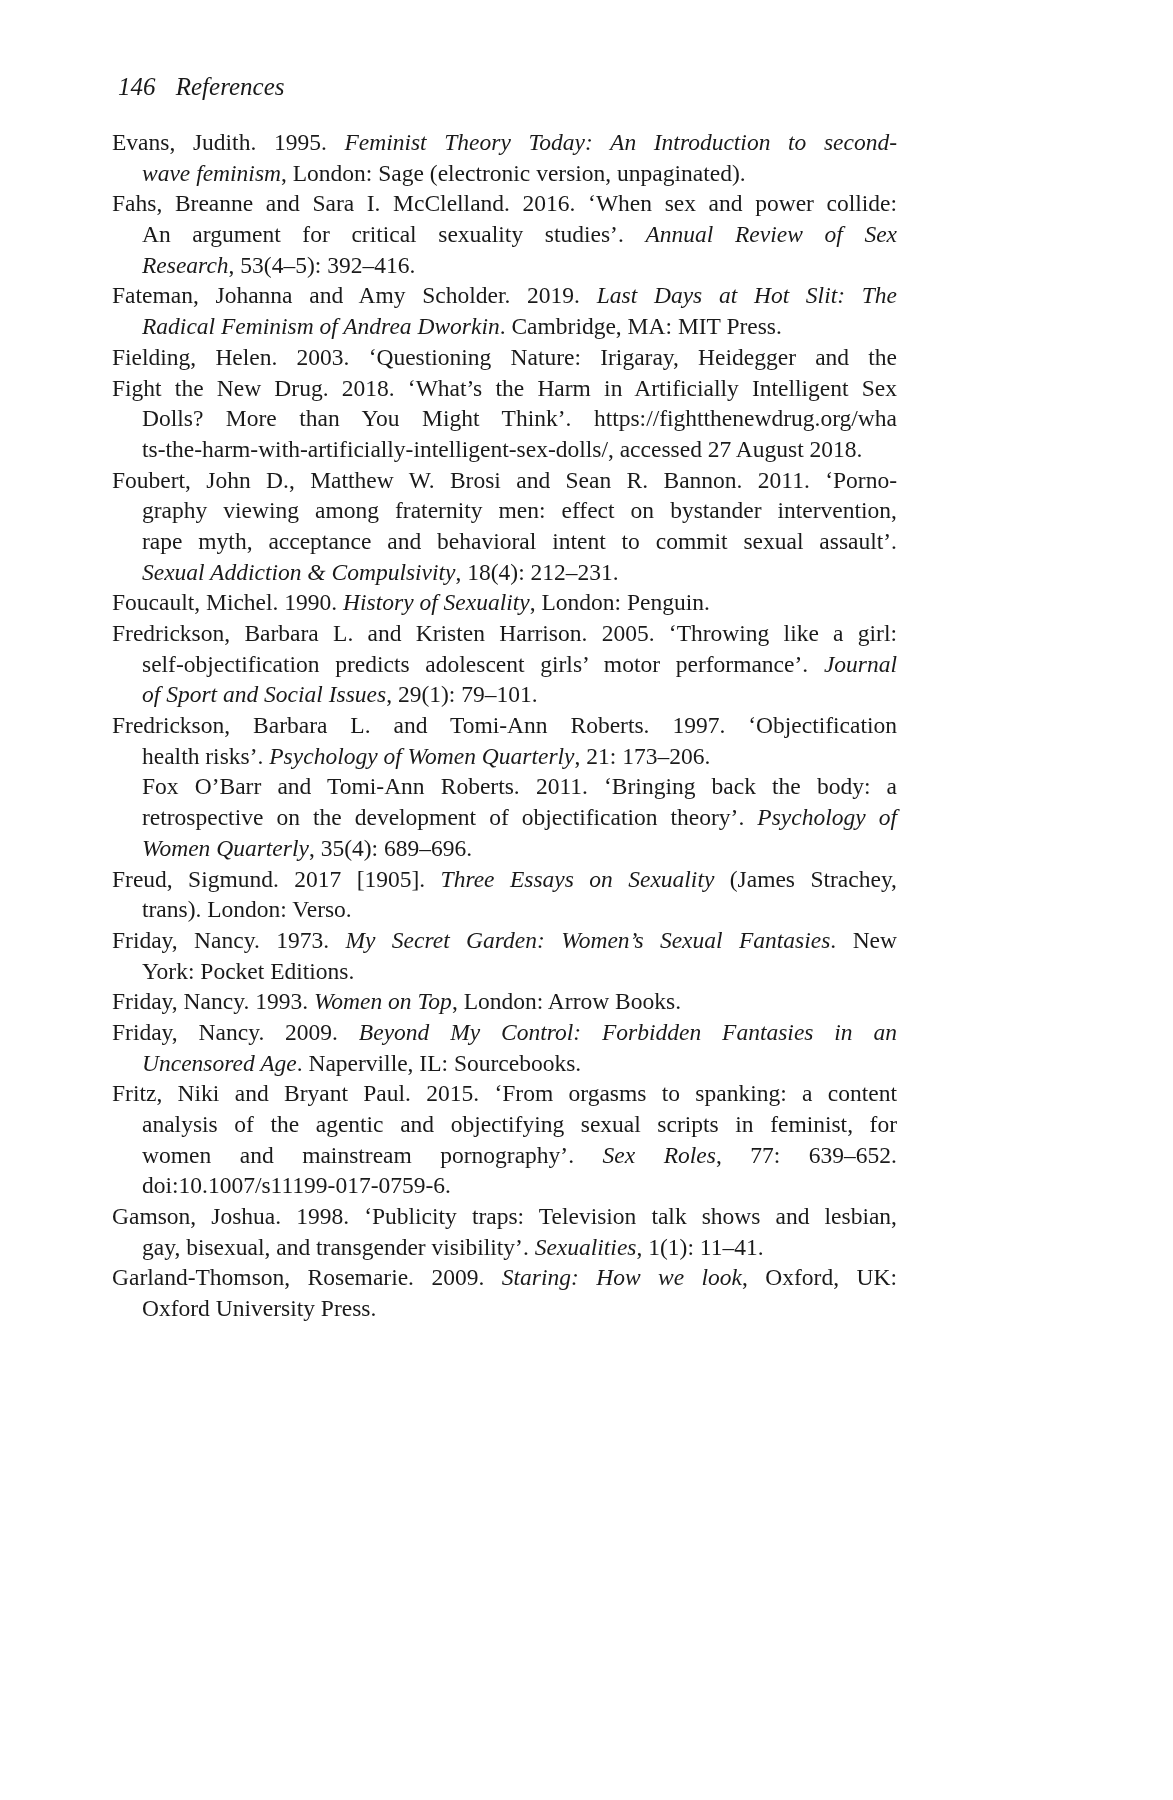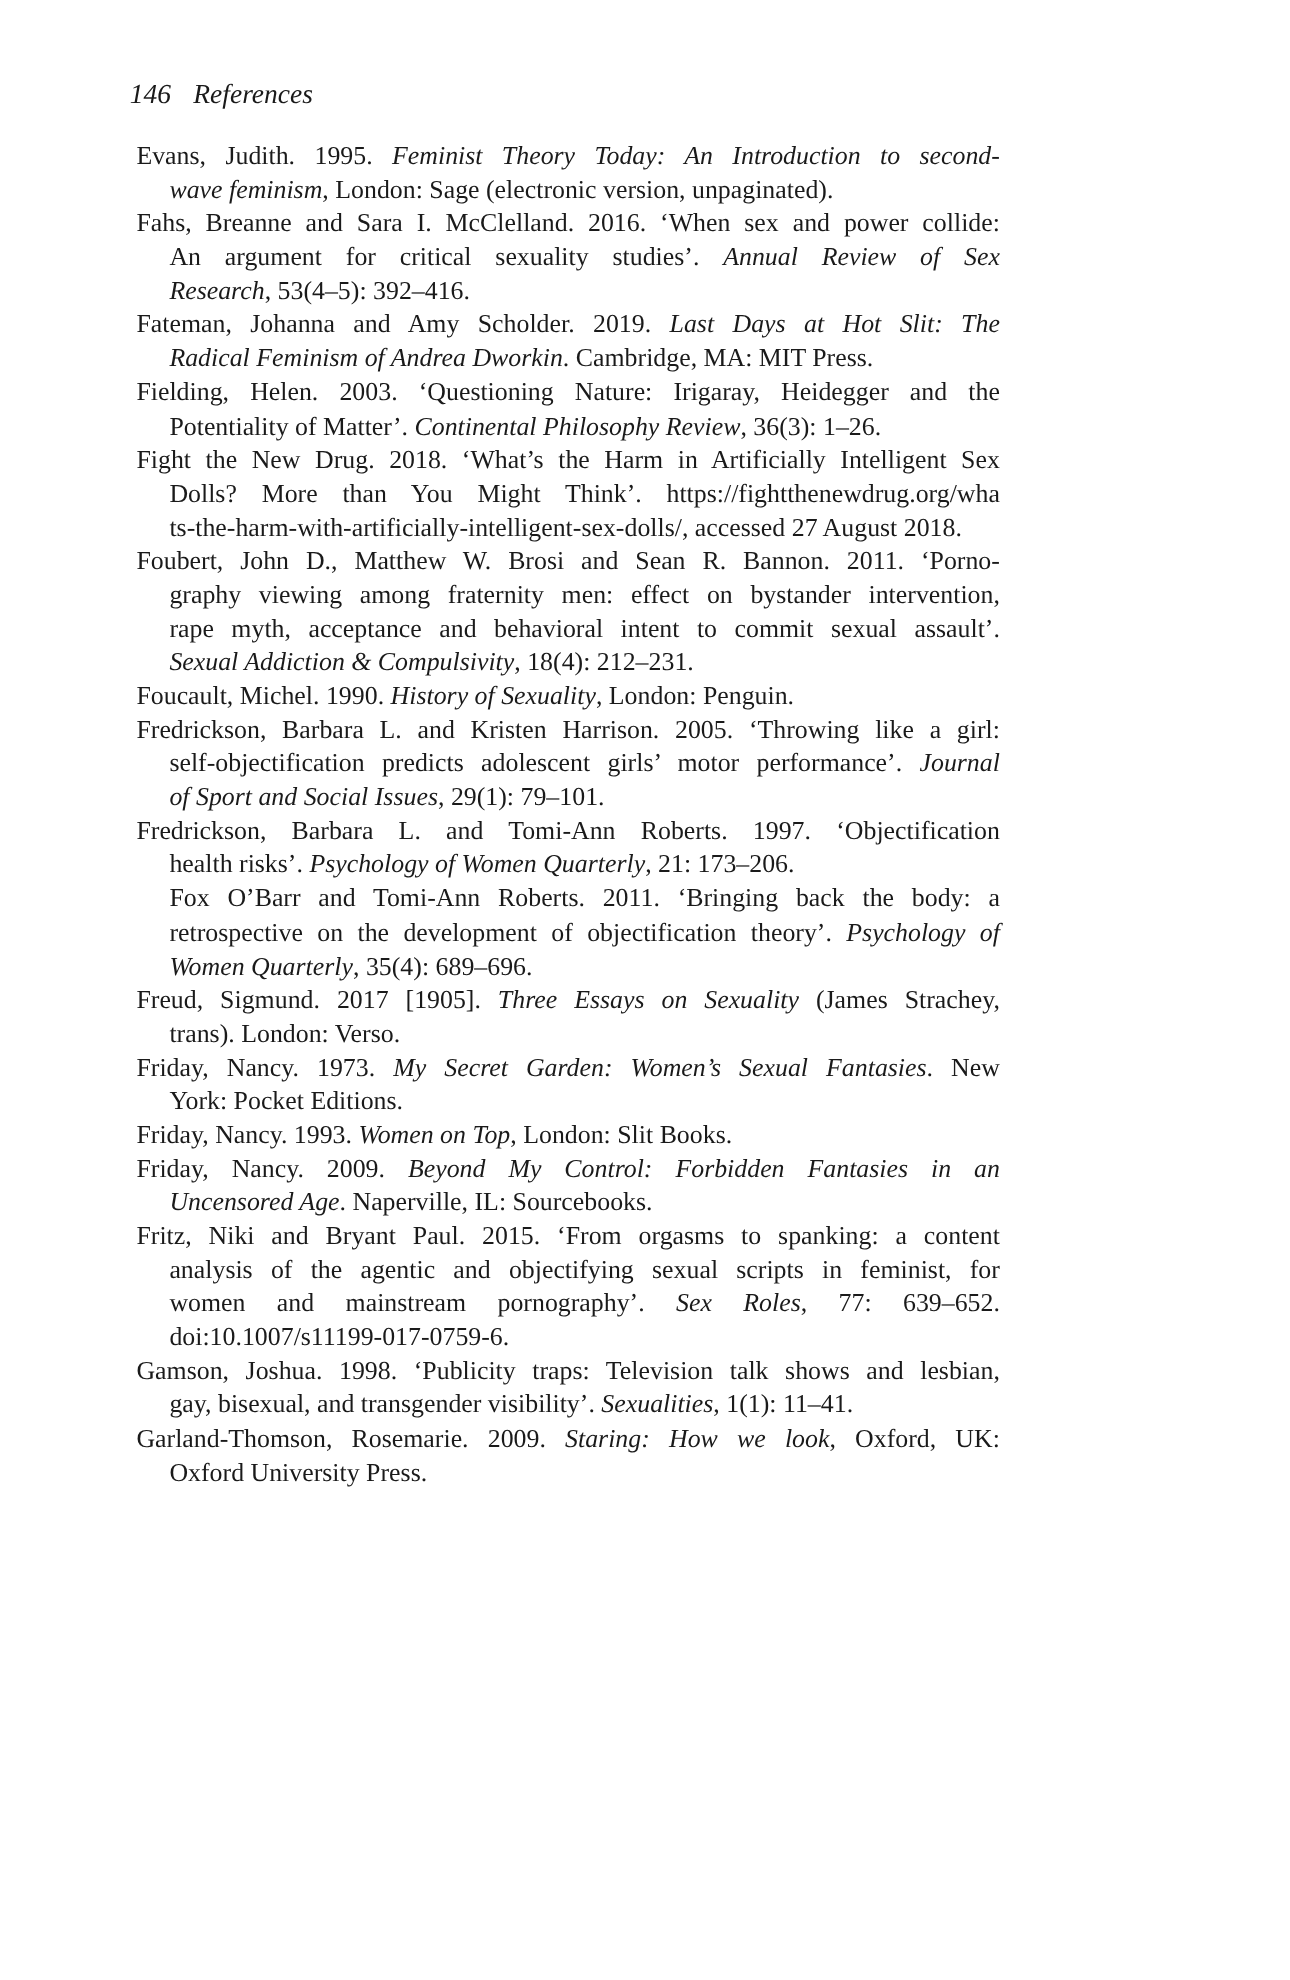--- a/index.html
+++ b/index.html
@@ -1,21 +1,21 @@
 <!DOCTYPE html>
 <html><head>
 <meta charset="utf-8">
 <style>
   html, body { margin: 0; padding: 0; background: #ffffff; }
   body { width: 1173px; height: 1800px; position: relative; overflow: hidden;
          font-family: "Liberation Serif", "DejaVu Serif", serif; color: #1a1a1a; }
   .page-header { position: absolute; left: 118px; top: 70px; font-size: 25px; line-height: 34px; white-space: nowrap; }
   .page-header .num { margin-right: 14px; font-style: italic; }
   .page-header .title { font-style: italic; text-align: center; }
-  .refs { position: absolute; left: 124px; top: 127px; width: 785px; }
+  .refs { position: absolute; left: 112px; top: 127px; width: 785px; }
   .ref { margin: 0; }
   .line { display: block; height: 30.7px; line-height: 30.7px; font-size: 23.5px; white-space: nowrap;
           text-align: justify; text-align-last: justify; overflow: visible; }
   .line.indent { padding-left: 30px; }
   .line.last { text-align-last: left; }
   i, .it { font-style: italic; }
 </style>
 </head>
 <body>
 
@@ -33,21 +33,20 @@
       <span class="line"><span>Fahs, Breanne and Sara I. McClelland. 2016. ‘When sex and power collide:</span></span>
       <span class="line indent"><span>An argument for critical sexuality studies’. </span><span class="it">Annual Review of Sex</span></span>
       <span class="line indent last"><span class="it">Research</span><span>, 53(4–5): 392–416.</span></span>
     </div>
     <div class="ref">
       <span class="line"><span>Fateman, Johanna and Amy Scholder. 2019. </span><span class="it">Last Days at Hot Slit: The</span></span>
       <span class="line indent last"><span class="it">Radical Feminism of Andrea Dworkin</span><span>. Cambridge, MA: MIT Press.</span></span>
     </div>
     <div class="ref">
       <span class="line"><span>Fielding, Helen. 2003. ‘Questioning Nature: Irigaray, Heidegger and the</span></span>
-      <span class="line indent last"><span>Potentiality of Matter’. </span><span class="it">Continental Philosophy Review</span><span>, 36(3): 1–26.</span></span>
     </div>
     <div class="ref">
       <span class="line"><span>Fight the New Drug. 2018. ‘What’s the Harm in Artificially Intelligent Sex</span></span>
       <span class="line indent"><span>Dolls? More than You Might Think’. https://fightthenewdrug.org/wha</span></span>
       <span class="line indent last"><span>ts-the-harm-with-artificially-intelligent-sex-dolls/, accessed 27 August 2018.</span></span>
     </div>
     <div class="ref">
       <span class="line"><span>Foubert, John D., Matthew W. Brosi and Sean R. Bannon. 2011. ‘Porno-</span></span>
       <span class="line indent"><span>graphy viewing among fraternity men: effect on bystander intervention,</span></span>
       <span class="line indent"><span>rape myth, acceptance and behavioral intent to commit sexual assault’.</span></span>
@@ -72,21 +71,21 @@
     </div>
     <div class="ref">
       <span class="line"><span>Freud, Sigmund. 2017 [1905]. </span><span class="it">Three Essays on Sexuality</span><span> (James Strachey,</span></span>
       <span class="line indent last"><span>trans). London: Verso.</span></span>
     </div>
     <div class="ref">
       <span class="line"><span>Friday, Nancy. 1973. </span><span class="it">My Secret Garden: Women’s Sexual Fantasies</span><span>. New</span></span>
       <span class="line indent last"><span>York: Pocket Editions.</span></span>
     </div>
     <div class="ref">
-      <span class="line last"><span>Friday, Nancy. 1993. </span><span class="it">Women on Top</span><span>, London: Slit Books.</span></span>
+      <span class="line last"><span>Friday, Nancy. 1993. </span><span class="it">Women on Top</span><span>, London: Arrow Books.</span></span>
     </div>
     <div class="ref">
       <span class="line"><span>Friday, Nancy. 2009. </span><span class="it">Beyond My Control: Forbidden Fantasies in an</span></span>
       <span class="line indent last"><span class="it">Uncensored Age</span><span>. Naperville, IL: Sourcebooks.</span></span>
     </div>
     <div class="ref">
       <span class="line"><span>Fritz, Niki and Bryant Paul. 2015. ‘From orgasms to spanking: a content</span></span>
       <span class="line indent"><span>analysis of the agentic and objectifying sexual scripts in feminist, for</span></span>
       <span class="line indent"><span>women and mainstream pornography’. </span><span class="it">Sex Roles</span><span>, 77: 639–652.</span></span>
       <span class="line indent last"><span>doi:10.1007/s11199-017-0759-6.</span></span>

